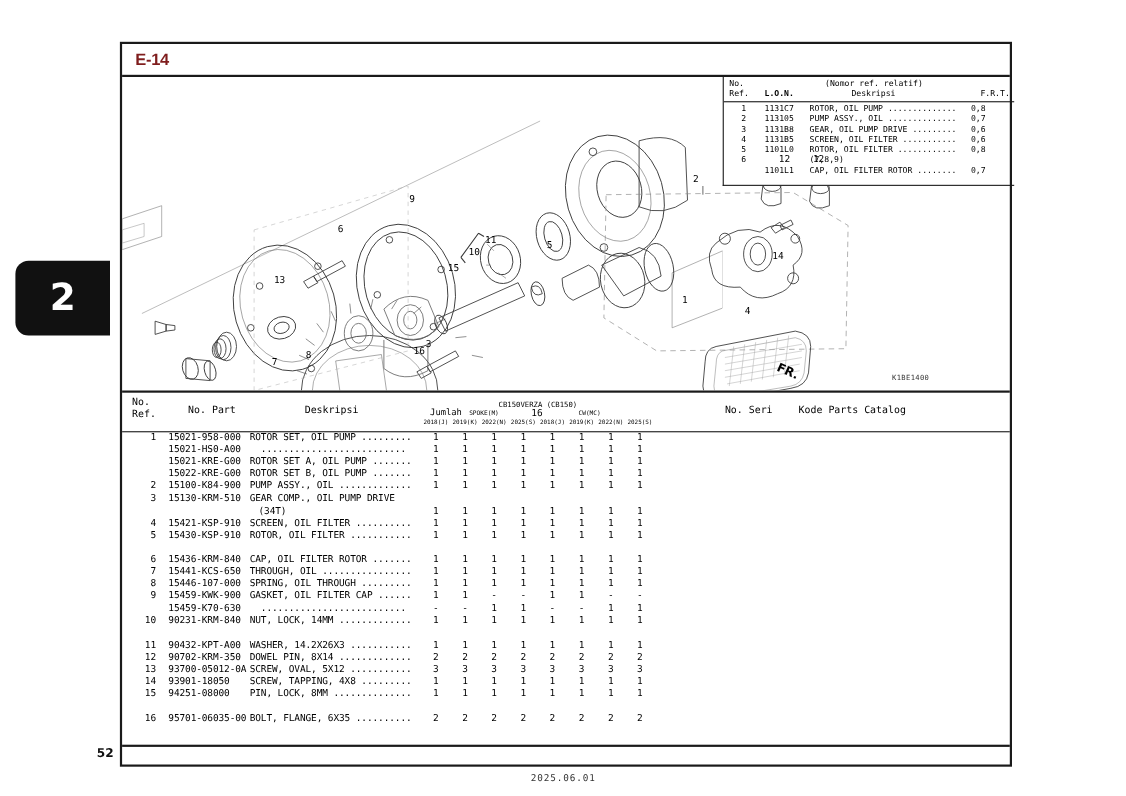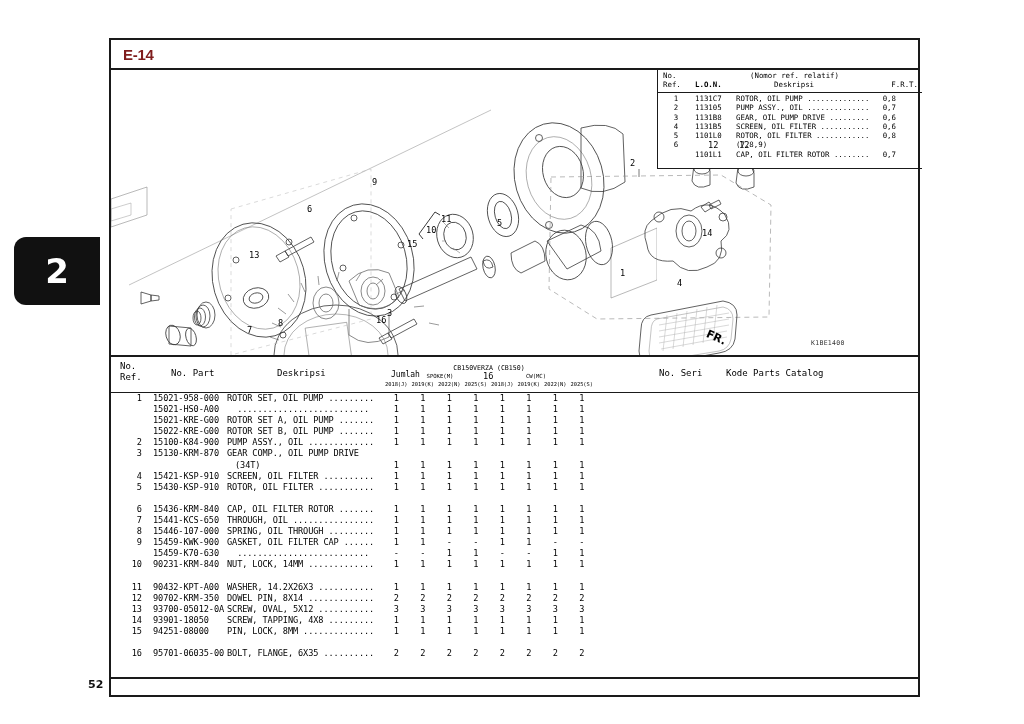--- a/index.html
+++ b/index.html
@@ -145,20 +145,21 @@
 </head>
 <body>
 
 <div id="page">
 
   <div class="tab">
     <div class="tab-num">2</div>
   </div>
 
   <div class="page-no">52</div>
+  <div class="date-stamp">2025.06.01</div>
 
   <div class="frame">
 
     <div class="hdr">
       <div class="hdr-code">E-14</div>
     </div>
 
     <div class="diagram">
       <svg width="546" height="285" viewBox="0 0 546 285" fill="none" stroke="#3a3a3a" stroke-width="0.8">
 
@@ -469,21 +470,21 @@
             <span>1</span>
             <span>1</span>
             <span>1</span>
             <span>1</span>
             <span>1</span>
             <span>1</span>
           </span>
         </div>
         <div class="prow">
           <span class="p-ref">3</span>
-          <span class="p-part">15130-KRM-870</span>
+          <span class="p-part">15130-KRM-510</span>
           <span class="p-desk">GEAR COMP., OIL PUMP DRIVE</span>
           <span class="p-qty">
             <span></span>
             <span></span>
             <span></span>
             <span></span>
             <span></span>
             <span></span>
             <span></span>
             <span></span>

